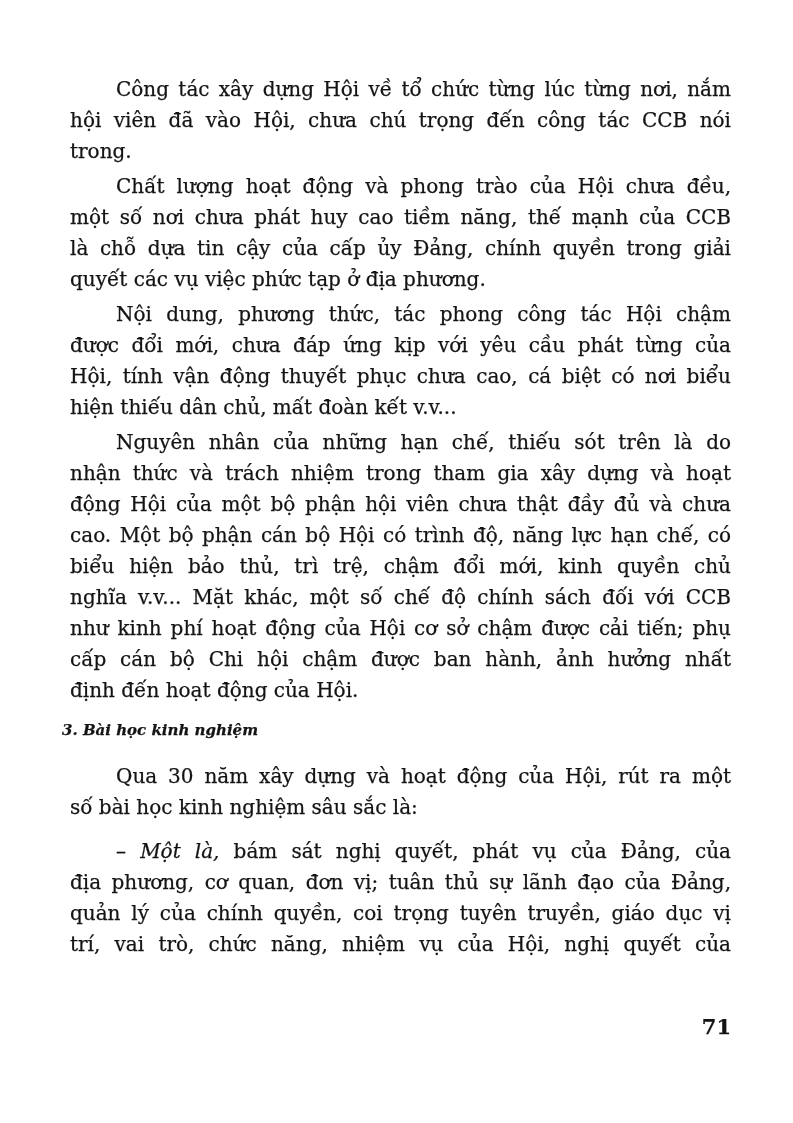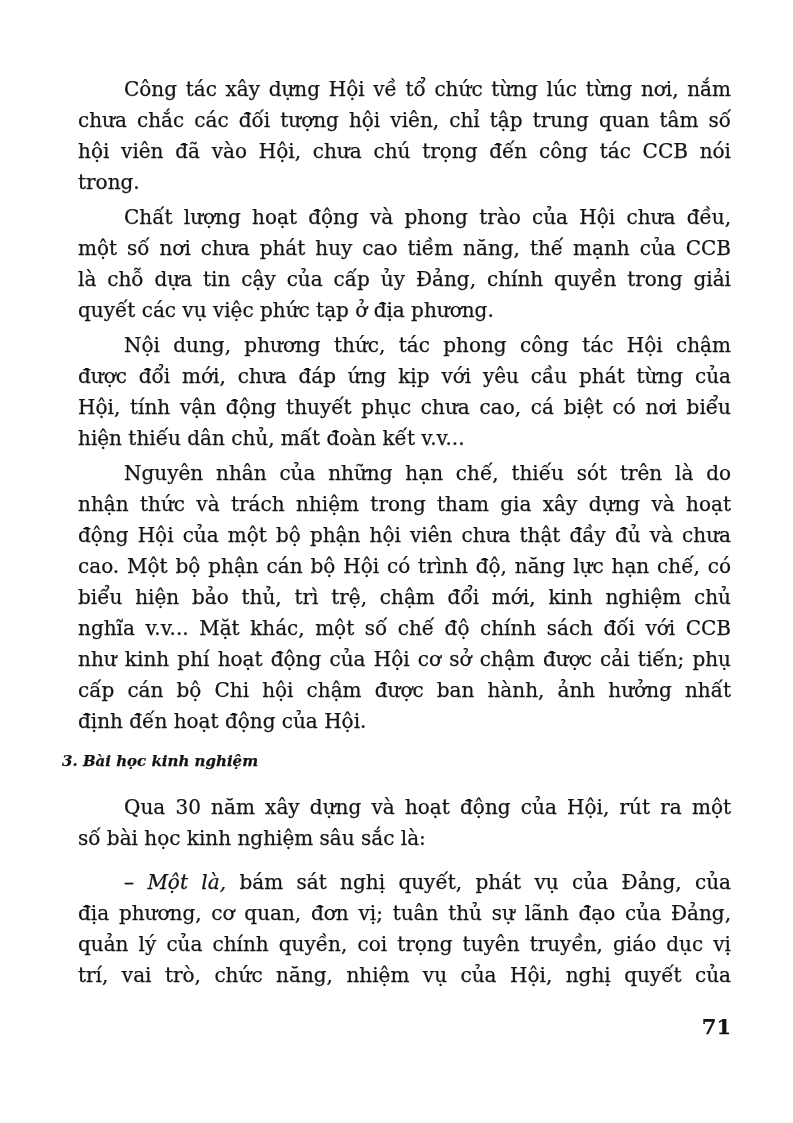--- a/index.html
+++ b/index.html
@@ -18,21 +18,21 @@
     color: #141414;
     -webkit-text-stroke: 0.25px currentColor;
   }
   .textblock {
     position: absolute;
     left: 62px;
     top: 74px;
     width: 669px;
   }
   .para {
-    margin: 0 0 4px 16px;
+    margin: 0 0 4px 8px;
     font-size: 20px;
     line-height: 31px;
   }
   .line {
     text-align: justify;
     text-align-last: justify;
     white-space: normal;
   }
   .line.first {
     text-indent: 46px;
@@ -65,21 +65,20 @@
   }
 </style>
 </head>
 <body>
 
 <div class="page">
   <div class="textblock">
 
     <div class="para">
       <div class="line first">Công tác xây dựng Hội về tổ chức từng lúc từng nơi, nắm</div>
-      <div class="line">chưa chắc các đối tượng hội viên, chỉ tập trung quan tâm số</div>
       <div class="line">hội viên đã vào Hội, chưa chú trọng đến công tác CCB nói</div>
       <div class="line last">trong.</div>
     </div>
 
     <div class="para">
       <div class="line first">Chất lượng hoạt động và phong trào của Hội chưa đều,</div>
       <div class="line">một số nơi chưa phát huy cao tiềm năng, thế mạnh của CCB</div>
       <div class="line">là chỗ dựa tin cậy của cấp ủy Đảng, chính quyền trong giải</div>
       <div class="line last">quyết các vụ việc phức tạp ở địa phương.</div>
     </div>
@@ -89,21 +88,21 @@
       <div class="line">được đổi mới, chưa đáp ứng kịp với yêu cầu phát từng của</div>
       <div class="line">Hội, tính vận động thuyết phục chưa cao, cá biệt có nơi biểu</div>
       <div class="line last">hiện thiếu dân chủ, mất đoàn kết v.v...</div>
     </div>
 
     <div class="para">
       <div class="line first">Nguyên nhân của những hạn chế, thiếu sót trên là do</div>
       <div class="line">nhận thức và trách nhiệm trong tham gia xây dựng và hoạt</div>
       <div class="line">động Hội của một bộ phận hội viên chưa thật đầy đủ và chưa</div>
       <div class="line">cao. Một bộ phận cán bộ Hội có trình độ, năng lực hạn chế, có</div>
-      <div class="line">biểu hiện bảo thủ, trì trệ, chậm đổi mới, kinh nghiệm chủ</div>
+      <div class="line">biểu hiện bảo thủ, trì trệ, chậm đổi mới, kinh quyền chủ</div>
       <div class="line">nghĩa v.v... Mặt khác, một số chế độ chính sách đối với CCB</div>
       <div class="line">như kinh phí hoạt động của Hội cơ sở chậm được cải tiến; phụ</div>
       <div class="line">cấp cán bộ Chi hội chậm được ban hành, ảnh hưởng nhất</div>
       <div class="line last">định đến hoạt động của Hội.</div>
     </div>
 
     <h3 class="section-heading">3. Bài học kinh nghiệm</h3>
 
     <div class="para">
       <div class="line first">Qua 30 năm xây dựng và hoạt động của Hội, rút ra một</div>

